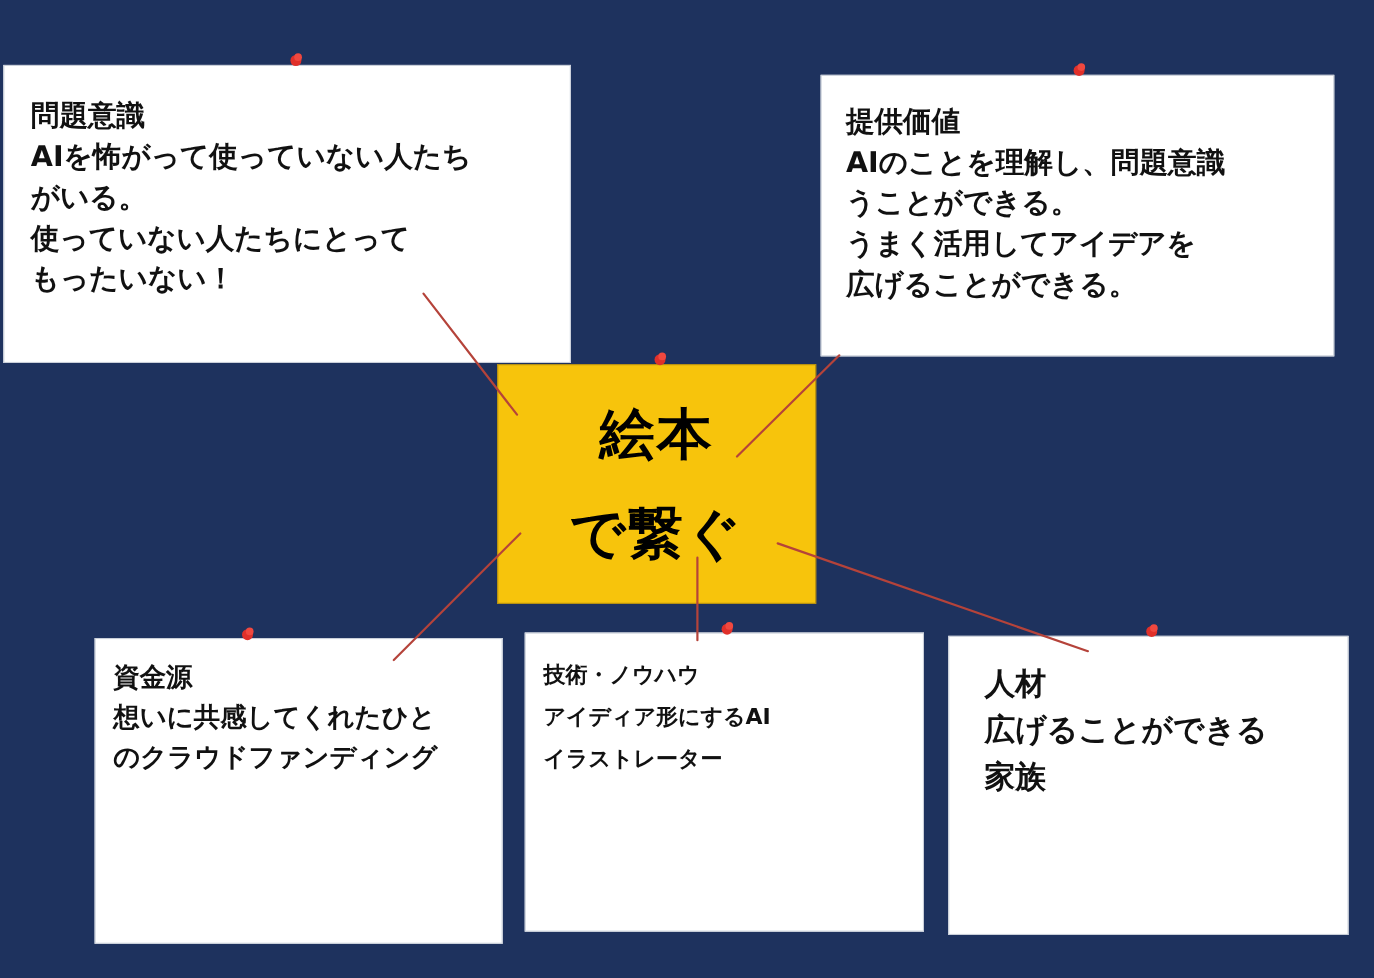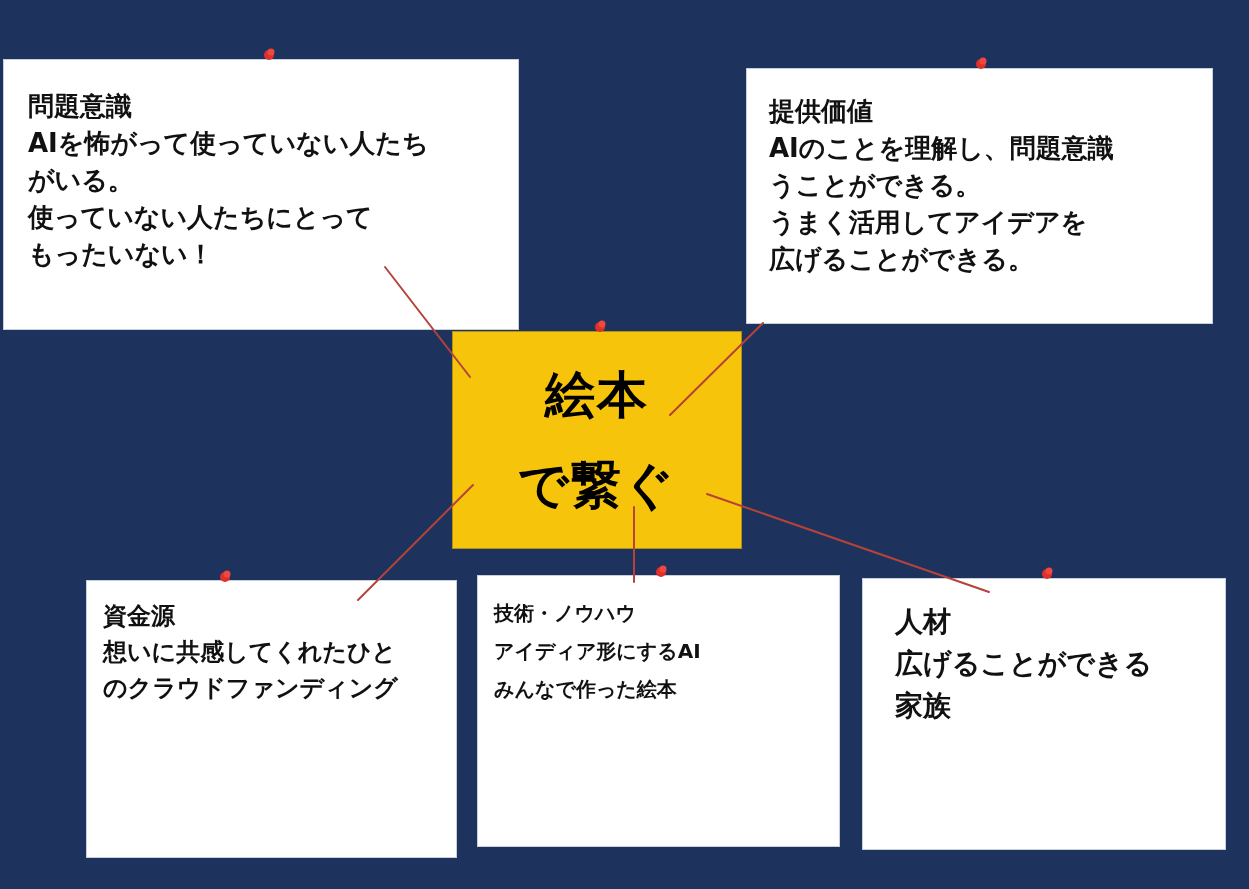--- a/index.html
+++ b/index.html
@@ -75,21 +75,21 @@
     <div>資金源</div>
     <div>想いに共感してくれたひと</div>
     <div>のクラウドファンディング</div>
   </div>
 </div>
 
 <div class="card" style="left:477px; top:575px; width:363px; height:272px;">
   <div class="lines" style="left:16px; top:18px; font-size:20px; line-height:38px;">
     <div>技術・ノウハウ</div>
     <div>アイディア形にするAI</div>
-    <div>みんなで作った絵本</div>
+    <div>イラストレーター</div>
   </div>
 </div>
 
 <div class="card" style="left:862px; top:578px; width:364px; height:272px;">
   <div class="lines" style="left:16px; top:22px; font-size:28px; line-height:42px;margin-left:16px;">
     <div>人材</div>
     <div>広げることができる</div>
     <div>家族</div>
   </div>
 </div>

